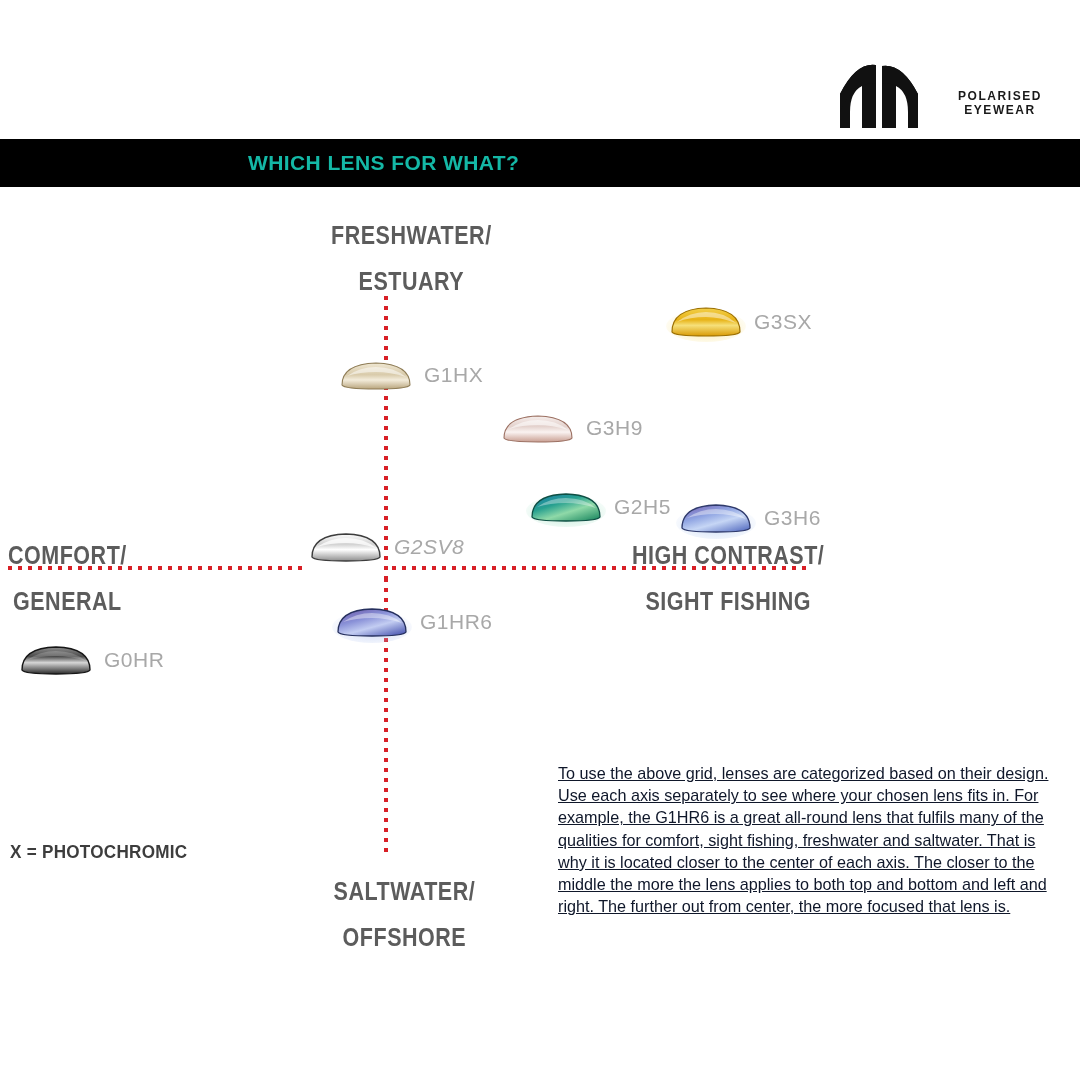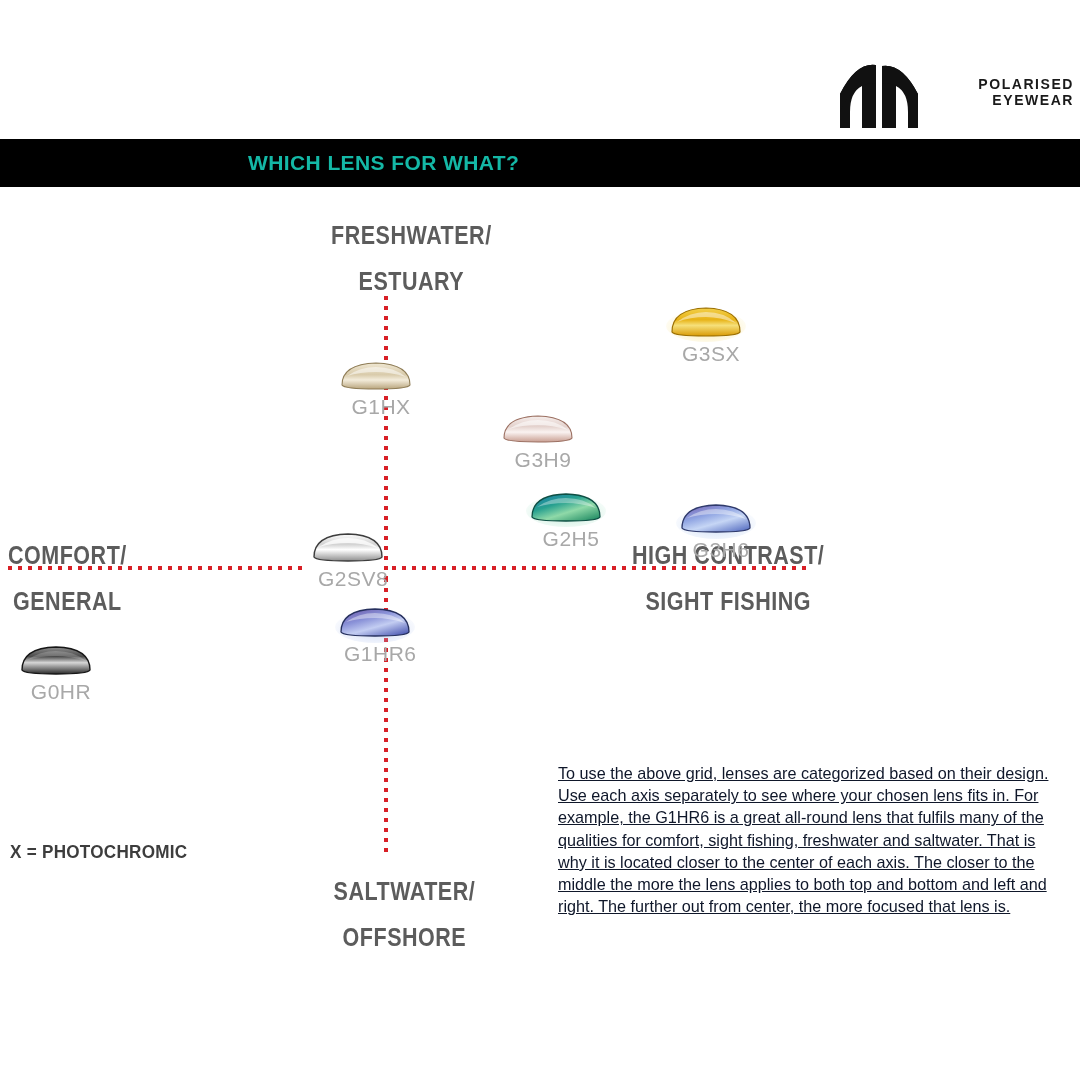--- a/index.html
+++ b/index.html
@@ -40,26 +40,26 @@
   .logo-name {
     font-size: 37px;
     font-weight: bold;
     letter-spacing: 2px;
     color: #0d0d0d;
     line-height: 1;
     font-family: "Liberation Serif", serif;
     text-align: center;
   }
   .logo-tag {
-    font-size: 14px;
+    font-size: 12px;
     font-weight: bold;
     letter-spacing: 1.55px;
     color: #1a1a1a;
-    margin-top: 8px;
-    text-align: right;
+    margin-top: 21px;
+    text-align: center;
     font-family: "Liberation Sans", sans-serif;
   }
 
   
   .banner {
     position: absolute;
     left: 0;
     top: 139px;
     width: 1080px;
     height: 48px;
@@ -143,21 +143,20 @@
   .lbl-left .ln:first-child { text-align: left; }
   .lbl-left .ln:last-child  { text-align: center; }
   .lbl-right  { left: 632px; top: 532px; transform-origin: 0% 50%; }
   .lbl-right .ln:last-child { text-align: center; }
 
   
   .lens-item {
     position: absolute;
     display: flex;
     align-items: center;
-    flex-direction: column;
   }
   .lens-shape {
     position: relative;
     width: 76px;
     height: 40px;
     flex: 0 0 auto;
   }
   .lens-shape svg { display: block; width: 100%; height: 100%; overflow: visible; }
   .lens-code {
     margin-left: 10px;
@@ -348,21 +347,21 @@
         </radialGradient>
       </defs>
       <ellipse cx="38" cy="25" rx="40" ry="16" fill="url(#glowBlue)"></ellipse>
       <path d="M4 30 Q4 8 38 7 Q72 8 72 30 Q70 34 38 34 Q6 34 4 30 Z" fill="url(#gBlue)" stroke="#2f3a6b" stroke-width="1.3"></path>
       <path d="M9 20 Q22 11 38 11 Q56 11 68 21 Q52 16 38 16 Q22 16 9 20 Z" fill="#ffffff" opacity="0.4"></path>
     </svg>
   </span>
   <span class="lens-code">G3H6</span>
 </div>
 
-<div class="lens-item" style="left:308px; top:527px;">
+<div class="lens-item" style="left:308px; top:527px;font-style:italic;">
   <span class="lens-shape">
     <svg viewBox="0 0 76 40">
       <defs>
         <linearGradient id="gSilver" x1="0" y1="0" x2="0" y2="1">
           <stop offset="0%" stop-color="#fdfdfd"></stop>
             <stop offset="38%" stop-color="#d2d2d2"></stop>
           <stop offset="58%" stop-color="#ffffff"></stop>
             <stop offset="100%" stop-color="#8e8e8e"></stop>
         </linearGradient>
       </defs>

